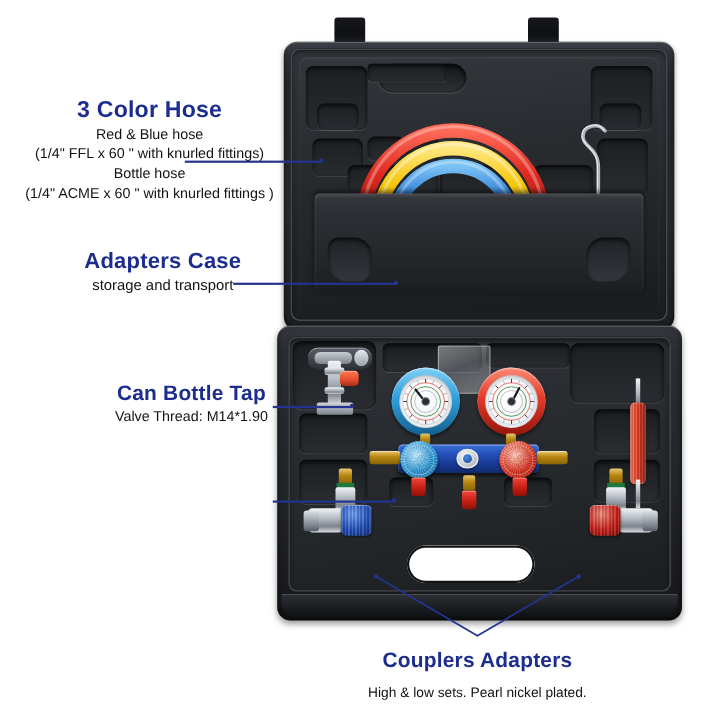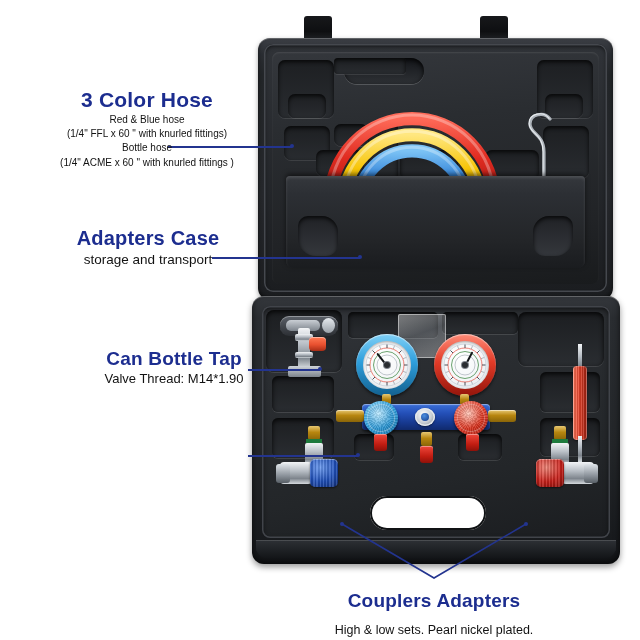--- a/index.html
+++ b/index.html
@@ -11,23 +11,23 @@
   }
   #stage{position:absolute;left:0;top:0;width:640px;height:640px;}
 
   
   .callout{position:absolute;text-align:center;}
   .callout .title{
     color:#1c2d8f;font-weight:bold;letter-spacing:.2px;white-space:nowrap;
   }
   .callout .sub{color:#121212;white-space:nowrap;line-height:1.22;}
 
-  .c-hose{left:15px;top:88px;width:264px;}
+  .c-hose{left:4px;top:88px;width:264px;}
   .c-hose .title{font-size:21px;}
-  .c-hose .sub{font-size:10px;margin-top:2px;}
+  .c-hose .sub{font-size:13px;margin-top:2px;}
 
   .c-case{left:28px;top:227px;width:240px;}
   .c-case .title{font-size:20px;}
   .c-case .sub{font-size:13.5px;margin-top:2px;}
 
   .c-tap{left:74px;top:348px;width:200px;}
   .c-tap .title{font-size:19px;}
   .c-tap .sub{font-size:13px;margin-top:1px;}
 
   .c-man{left:60px;top:436px;width:208px;}

